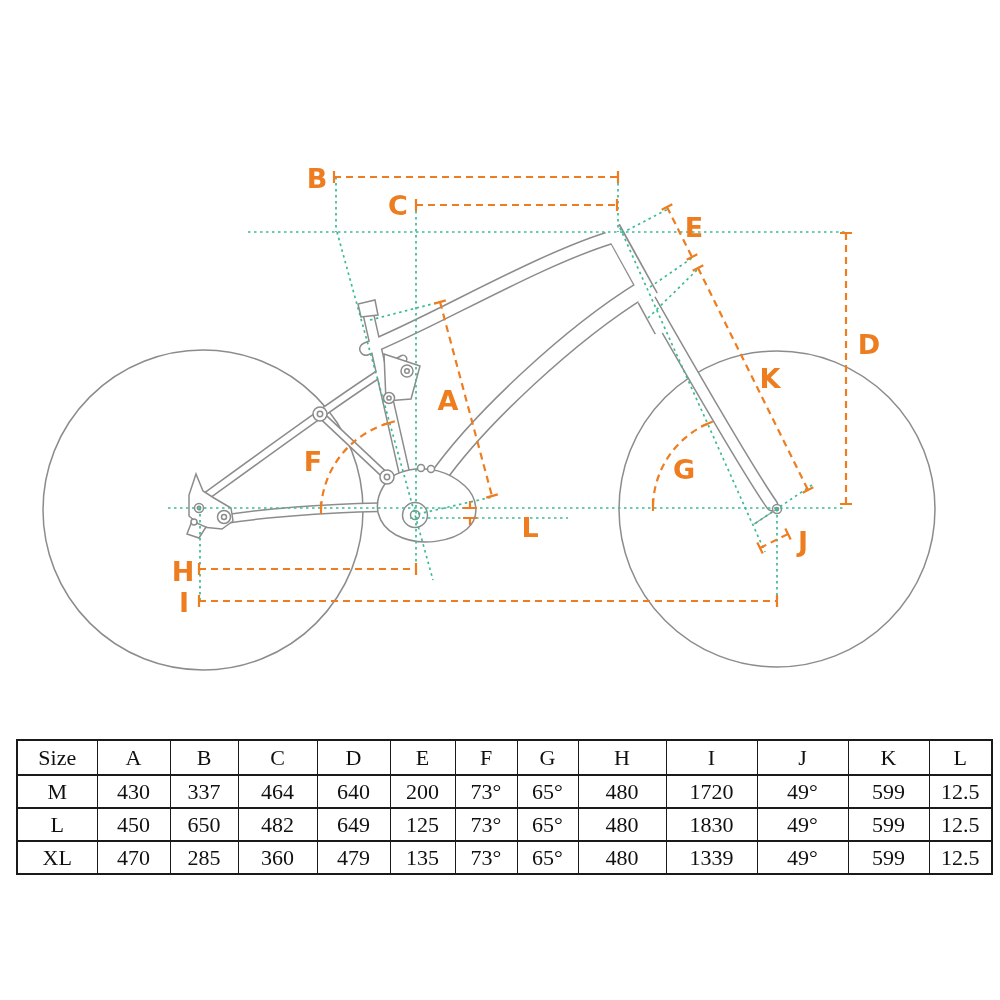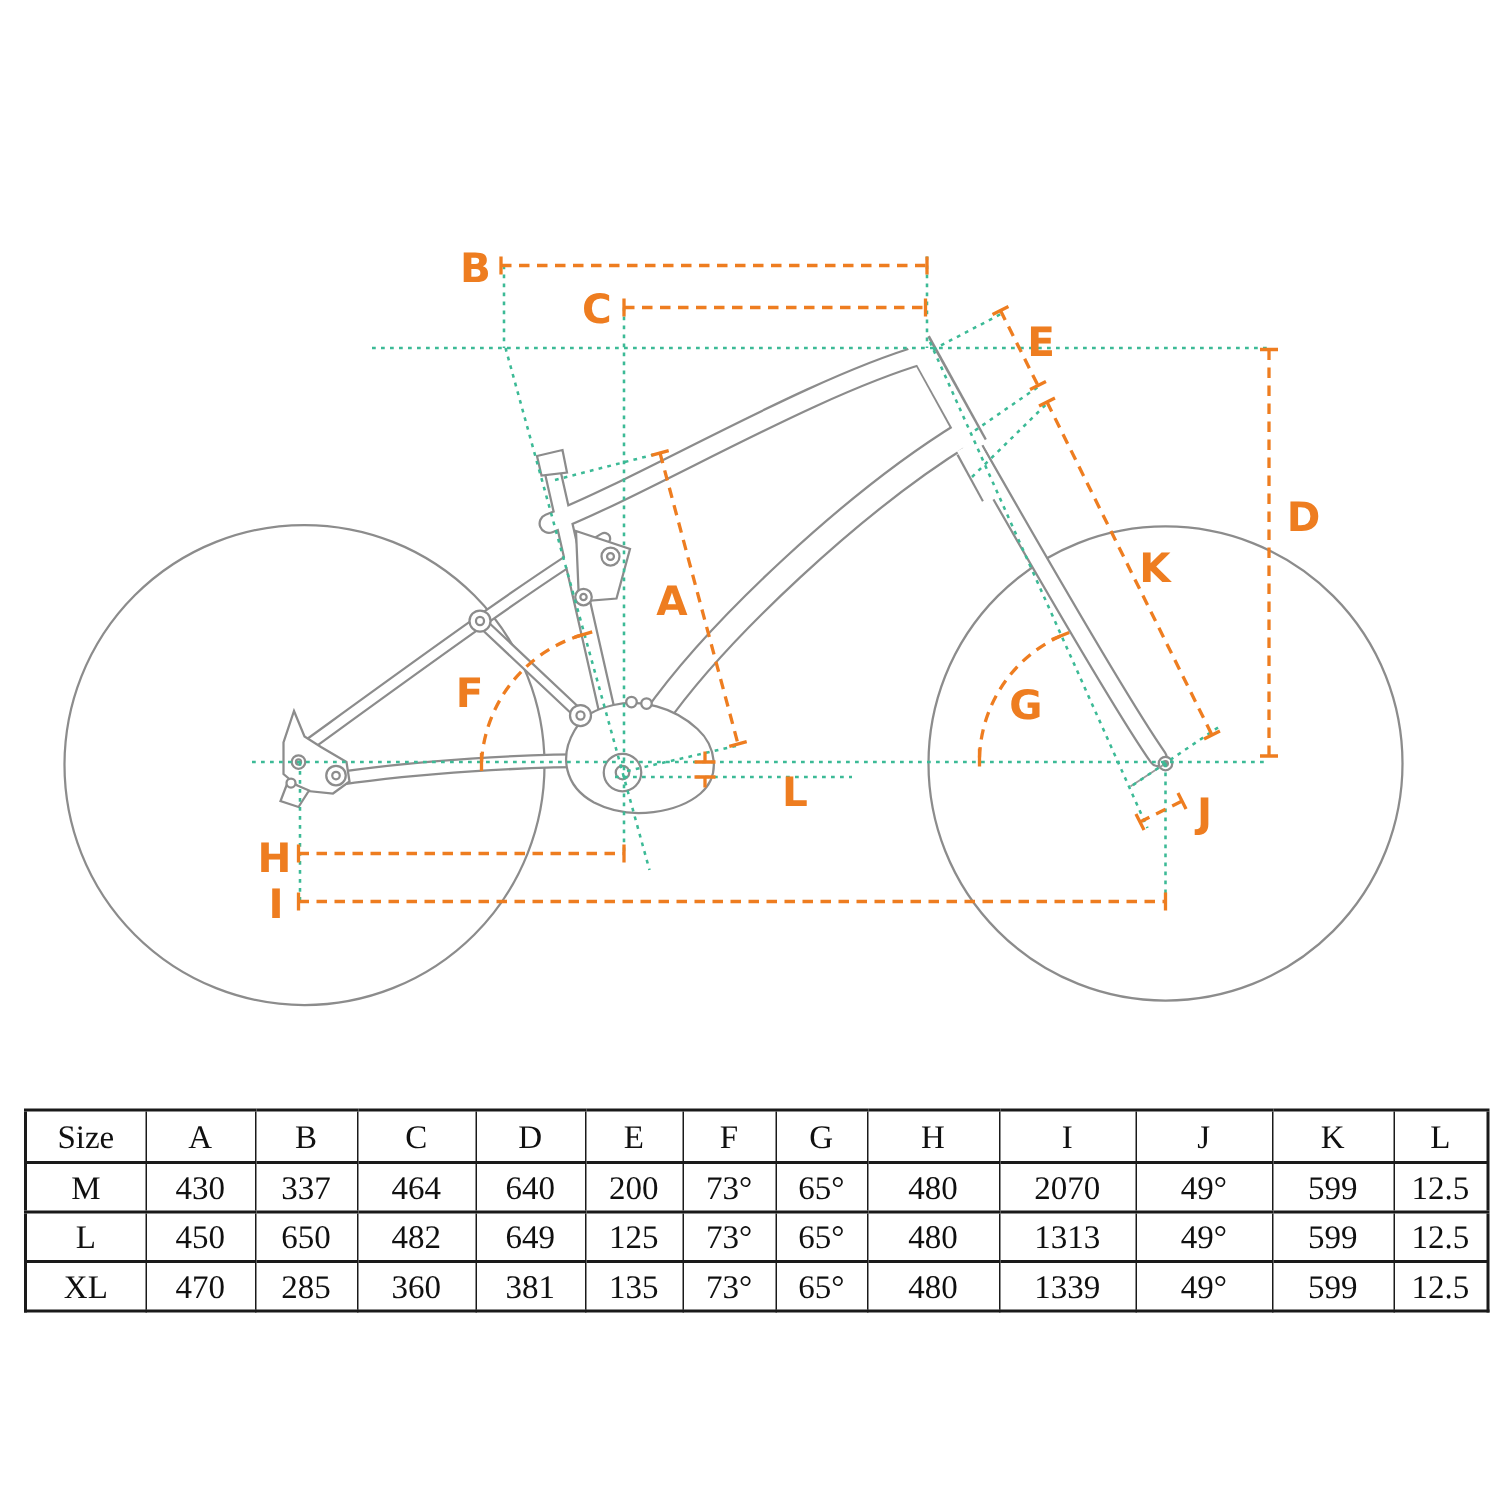--- a/index.html
+++ b/index.html
@@ -192,46 +192,46 @@
       <tr>
         <td>M</td>
         <td>430</td>
         <td>337</td>
         <td>464</td>
         <td>640</td>
         <td>200</td>
         <td>73°</td>
         <td>65°</td>
         <td>480</td>
-        <td>2070</td>
+        <td>1720</td>
         <td>49°</td>
         <td>599</td>
         <td>12.5</td>
       </tr>
       <tr>
         <td>L</td>
         <td>450</td>
         <td>650</td>
         <td>482</td>
         <td>649</td>
         <td>125</td>
         <td>73°</td>
         <td>65°</td>
         <td>480</td>
-        <td>1313</td>
+        <td>1830</td>
         <td>49°</td>
         <td>599</td>
         <td>12.5</td>
       </tr>
       <tr>
         <td>XL</td>
         <td>470</td>
         <td>285</td>
         <td>360</td>
-        <td>381</td>
+        <td>479</td>
         <td>135</td>
         <td>73°</td>
         <td>65°</td>
         <td>480</td>
         <td>1339</td>
         <td>49°</td>
         <td>599</td>
         <td>12.5</td>
       </tr>
     </tbody>

